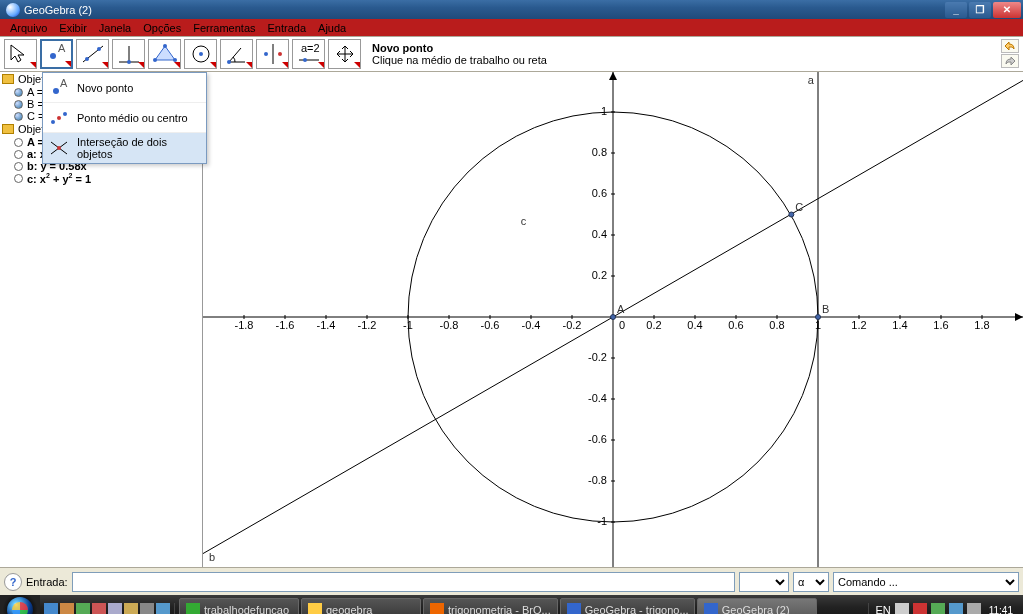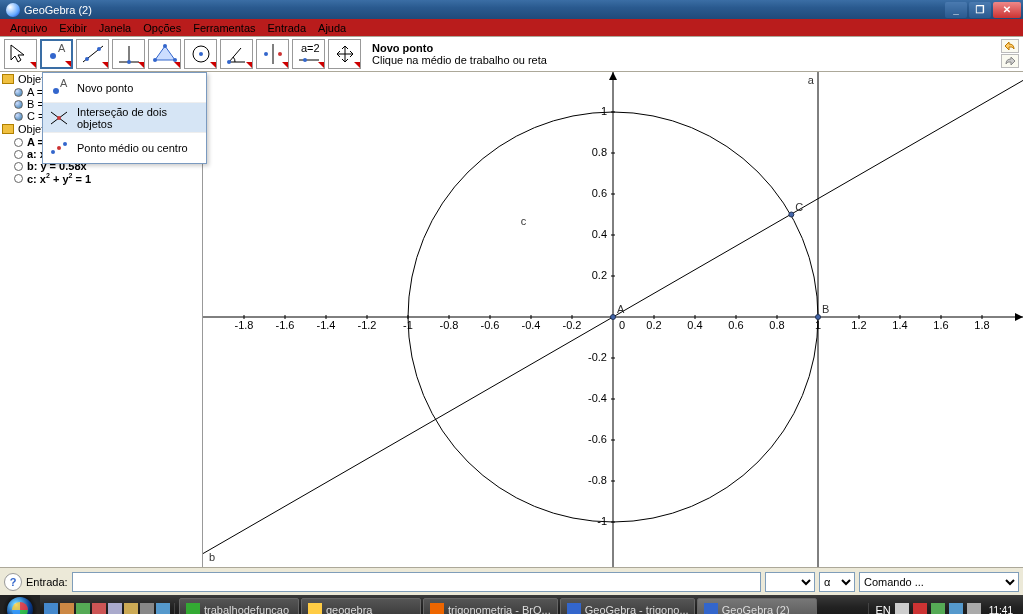--- a/index.html
+++ b/index.html
@@ -35,21 +35,21 @@
 .dd-item:last-child{border-bottom:none}
 .dd-item.hover{background:#d6e5f5}
 .dd-item svg{width:20px;height:20px;flex-shrink:0}
 .canvas{flex:1;position:relative;background:#fff}
 .canvas svg{width:100%;height:100%}
 .inputbar{height:28px;border-top:1px solid #aca899;background:#ece9d8;display:flex;align-items:center;padding:2px 4px;gap:4px}
 .inputbar .q{width:18px;height:18px;border:1px solid #999;border-radius:50%;background:#fff;display:flex;align-items:center;justify-content:center;color:#36c;font-weight:bold}
 .inputbar .lbl{color:#000}
 .inputbar .in{flex:1;height:20px;border:1px solid #7f9db9;background:#fff;padding:0 4px}
 .inputbar select{height:20px;border:1px solid #7f9db9;background:#fff;font-size:11px}
-.inputbar .cmd{width:160px}
+.inputbar .cmd{width:186px}
 .taskbar{height:30px;background:linear-gradient(#3a3a3a,#222 40%,#111);display:flex;align-items:center;color:#fff;font-size:10px}
 .start{width:40px;height:30px;background:radial-gradient(circle at 50% 50%,#fff 2%,transparent 3%),radial-gradient(circle at 50% 50%,#000 30%,#222 70%);display:flex;align-items:center;justify-content:center;position:relative}
 .start .orb{width:26px;height:26px;border-radius:50%;background:radial-gradient(circle at 35% 30%,#fff 0%,#6cf 10%,#0a3d91 55%,#000 100%);position:relative}
 .start .orb::after{content:"";position:absolute;inset:5px;border-radius:50%;background:conic-gradient(#f33 0 25%,#3c3 0 50%,#39f 0 75%,#fc3 0 100%);filter:blur(.3px);opacity:.8}
 .ql{display:flex;gap:2px;padding:0 4px;border-right:1px solid #444}
 .ql div{width:14px;height:14px}
 .tasks{display:flex;gap:2px;padding:0 4px;flex:1}
 .task{height:24px;min-width:120px;max-width:135px;background:linear-gradient(#555,#333);border:1px solid #666;border-radius:2px;display:flex;align-items:center;padding:0 6px;gap:4px;color:#ddd;overflow:hidden;white-space:nowrap}
 .task.active{background:linear-gradient(#777,#555)}
 .task .ti{width:14px;height:14px;background:#58c;flex-shrink:0}
@@ -215,35 +215,35 @@
       </div>
 
     <div class="dropdown">
       <div class="dd-item">
         <svg viewBox="0 0 20 20">
             <circle cx="7" cy="13" r="3" fill="#36c"></circle>
             <text x="11" y="9" font-size="9" fill="#555">A</text>
           </svg>
         <span>Novo ponto</span>
       </div>
+      <div class="dd-item">
+        <svg viewBox="0 0 20 20">
+            <circle cx="4" cy="14" r="2" fill="#36c"></circle>
+            <circle cx="16" cy="6" r="2" fill="#36c"></circle>
+            <circle cx="10" cy="10" r="2" fill="#c33"></circle>
+          </svg>
+        <span>Ponto médio ou centro</span>
+      </div>
       <div class="dd-item hover">
         <svg viewBox="0 0 20 20">
             <line x1="2" y1="16" x2="18" y2="4" stroke="#000"></line>
             <line x1="2" y1="4" x2="18" y2="16" stroke="#000"></line>
             <circle cx="10" cy="10" r="2" fill="#c33"></circle>
           </svg>
         <span>Interseção de dois objetos</span>
-      </div>
-      <div class="dd-item">
-        <svg viewBox="0 0 20 20">
-            <circle cx="4" cy="14" r="2" fill="#36c"></circle>
-            <circle cx="16" cy="6" r="2" fill="#36c"></circle>
-            <circle cx="10" cy="10" r="2" fill="#c33"></circle>
-          </svg>
-        <span>Ponto médio ou centro</span>
       </div>
     </div>
   </div>
 
   <div class="canvas">
     <svg viewBox="0 0 820 495">
       <g id="plot">
           <line x1="0" y1="245" x2="820" y2="245" stroke="#000"></line>
           <path d="M812 241 L820 245 L812 249" fill="#000"></path>
           <line x1="410" y1="0" x2="410" y2="495" stroke="#000"></line>

